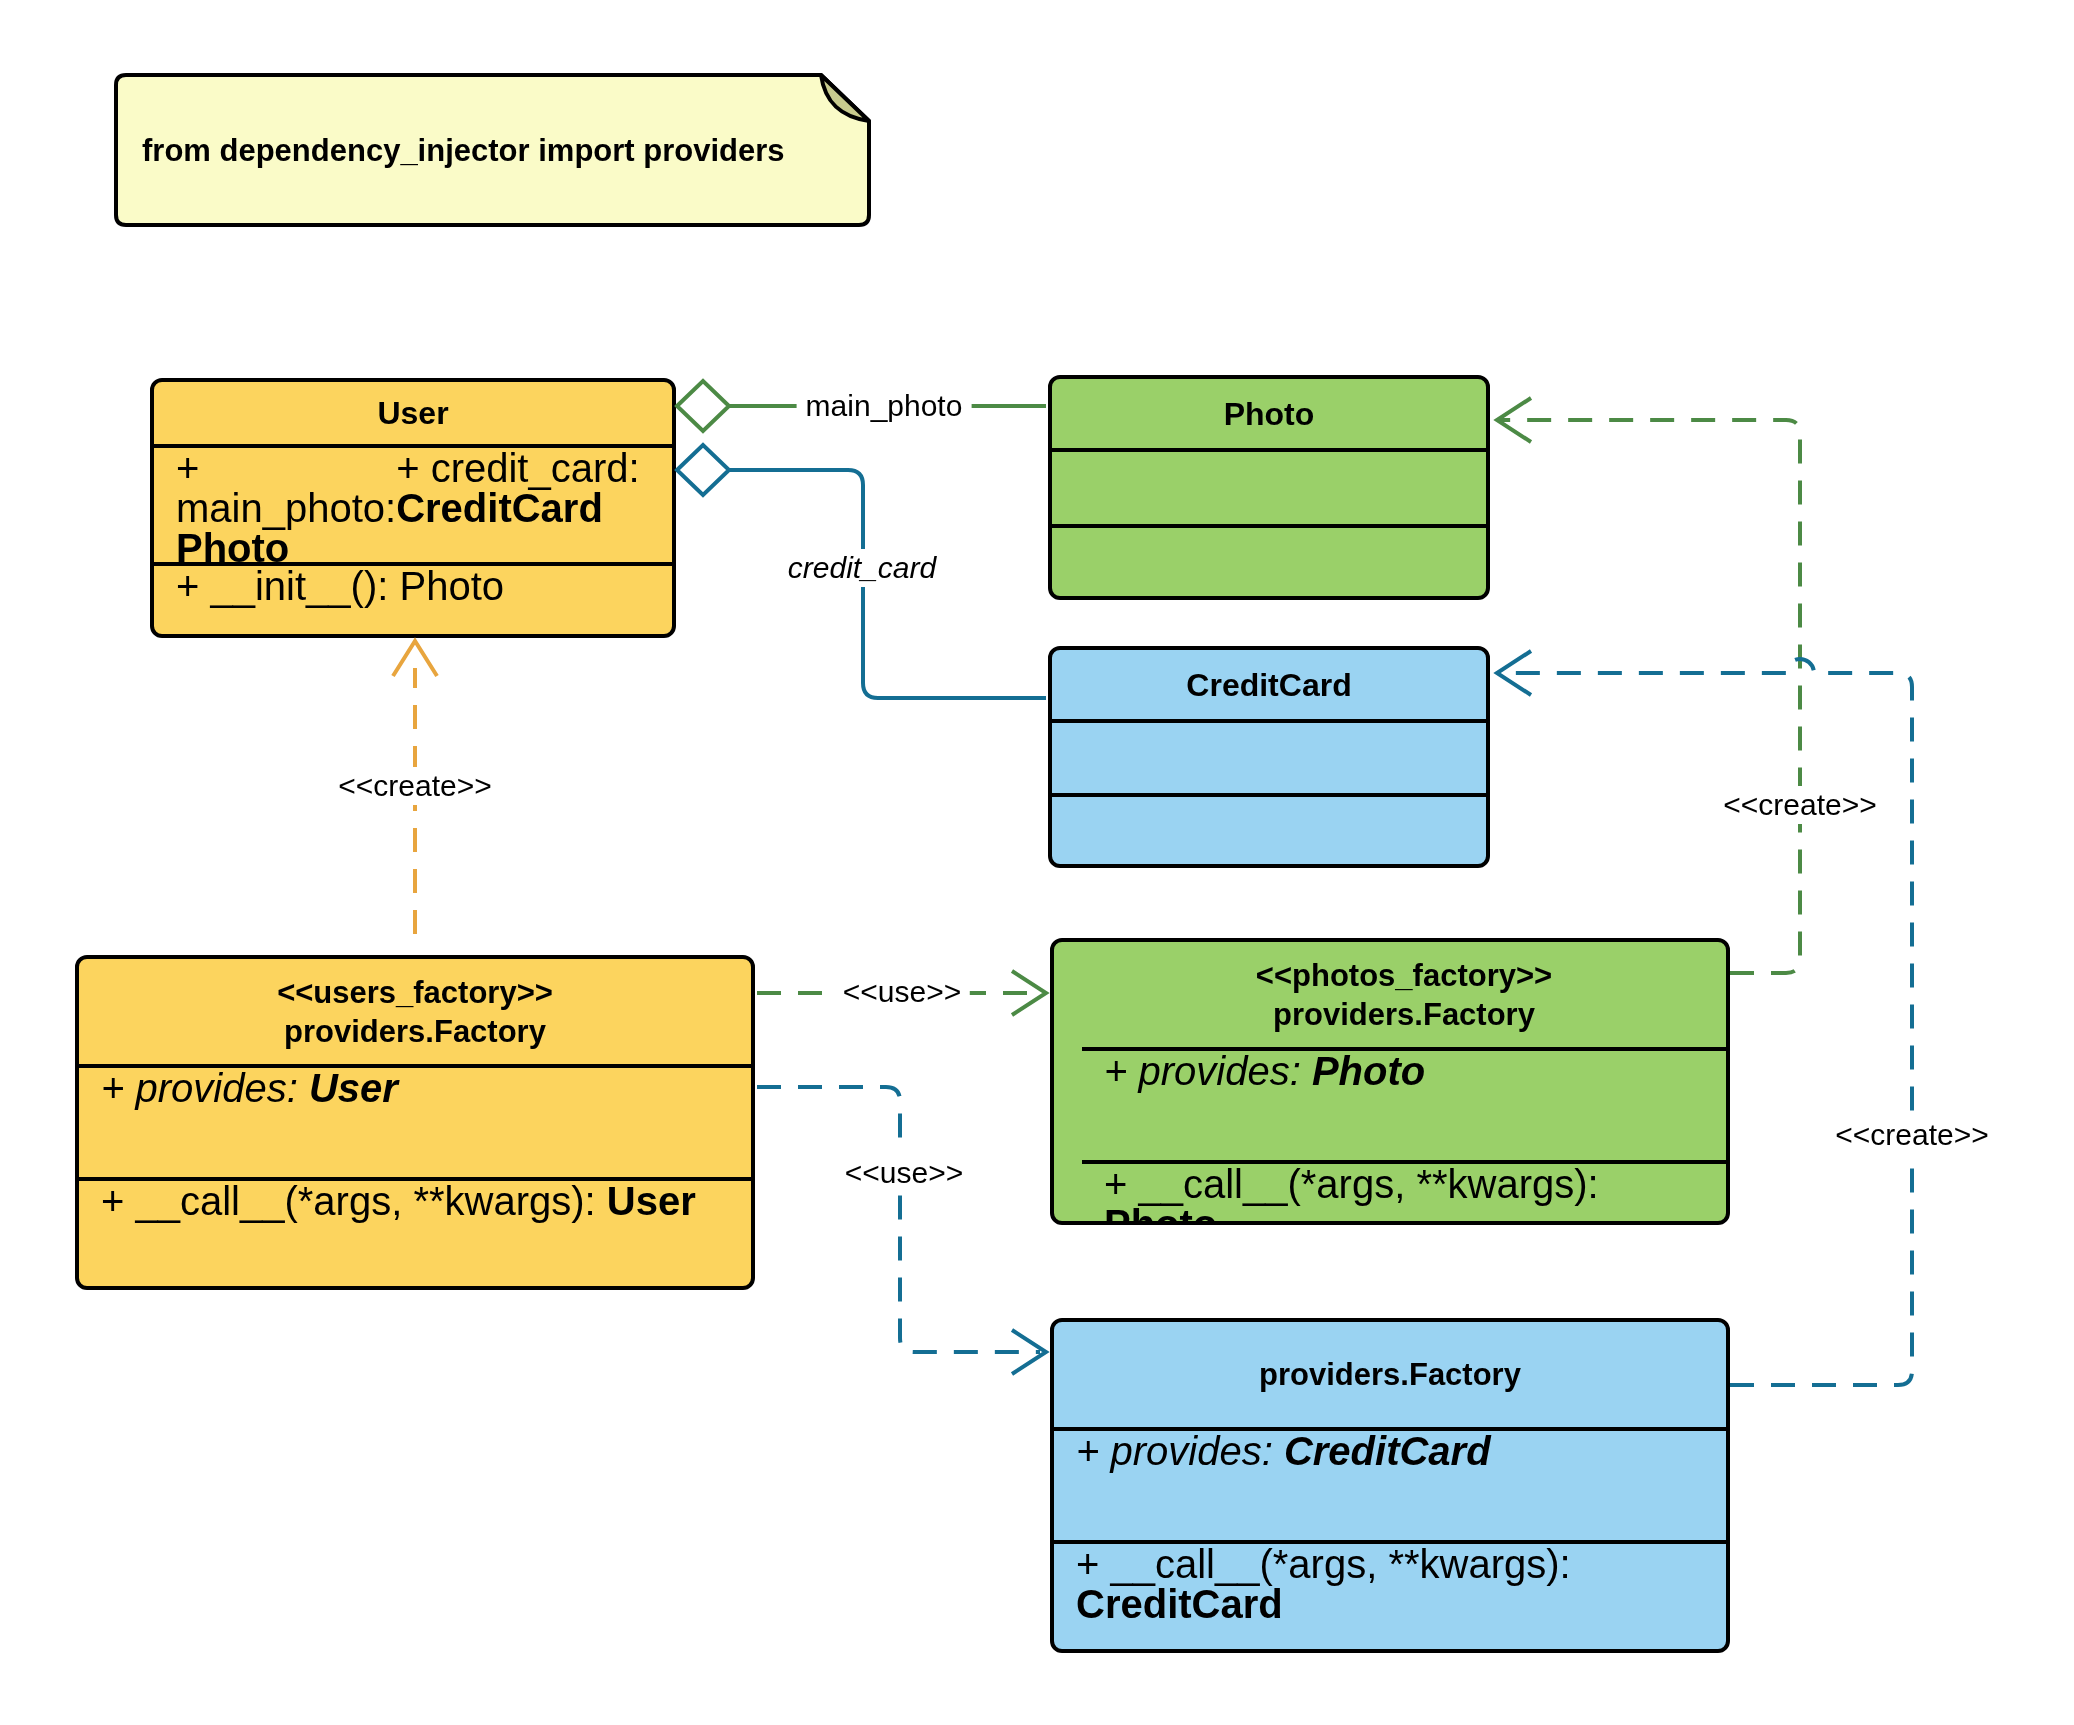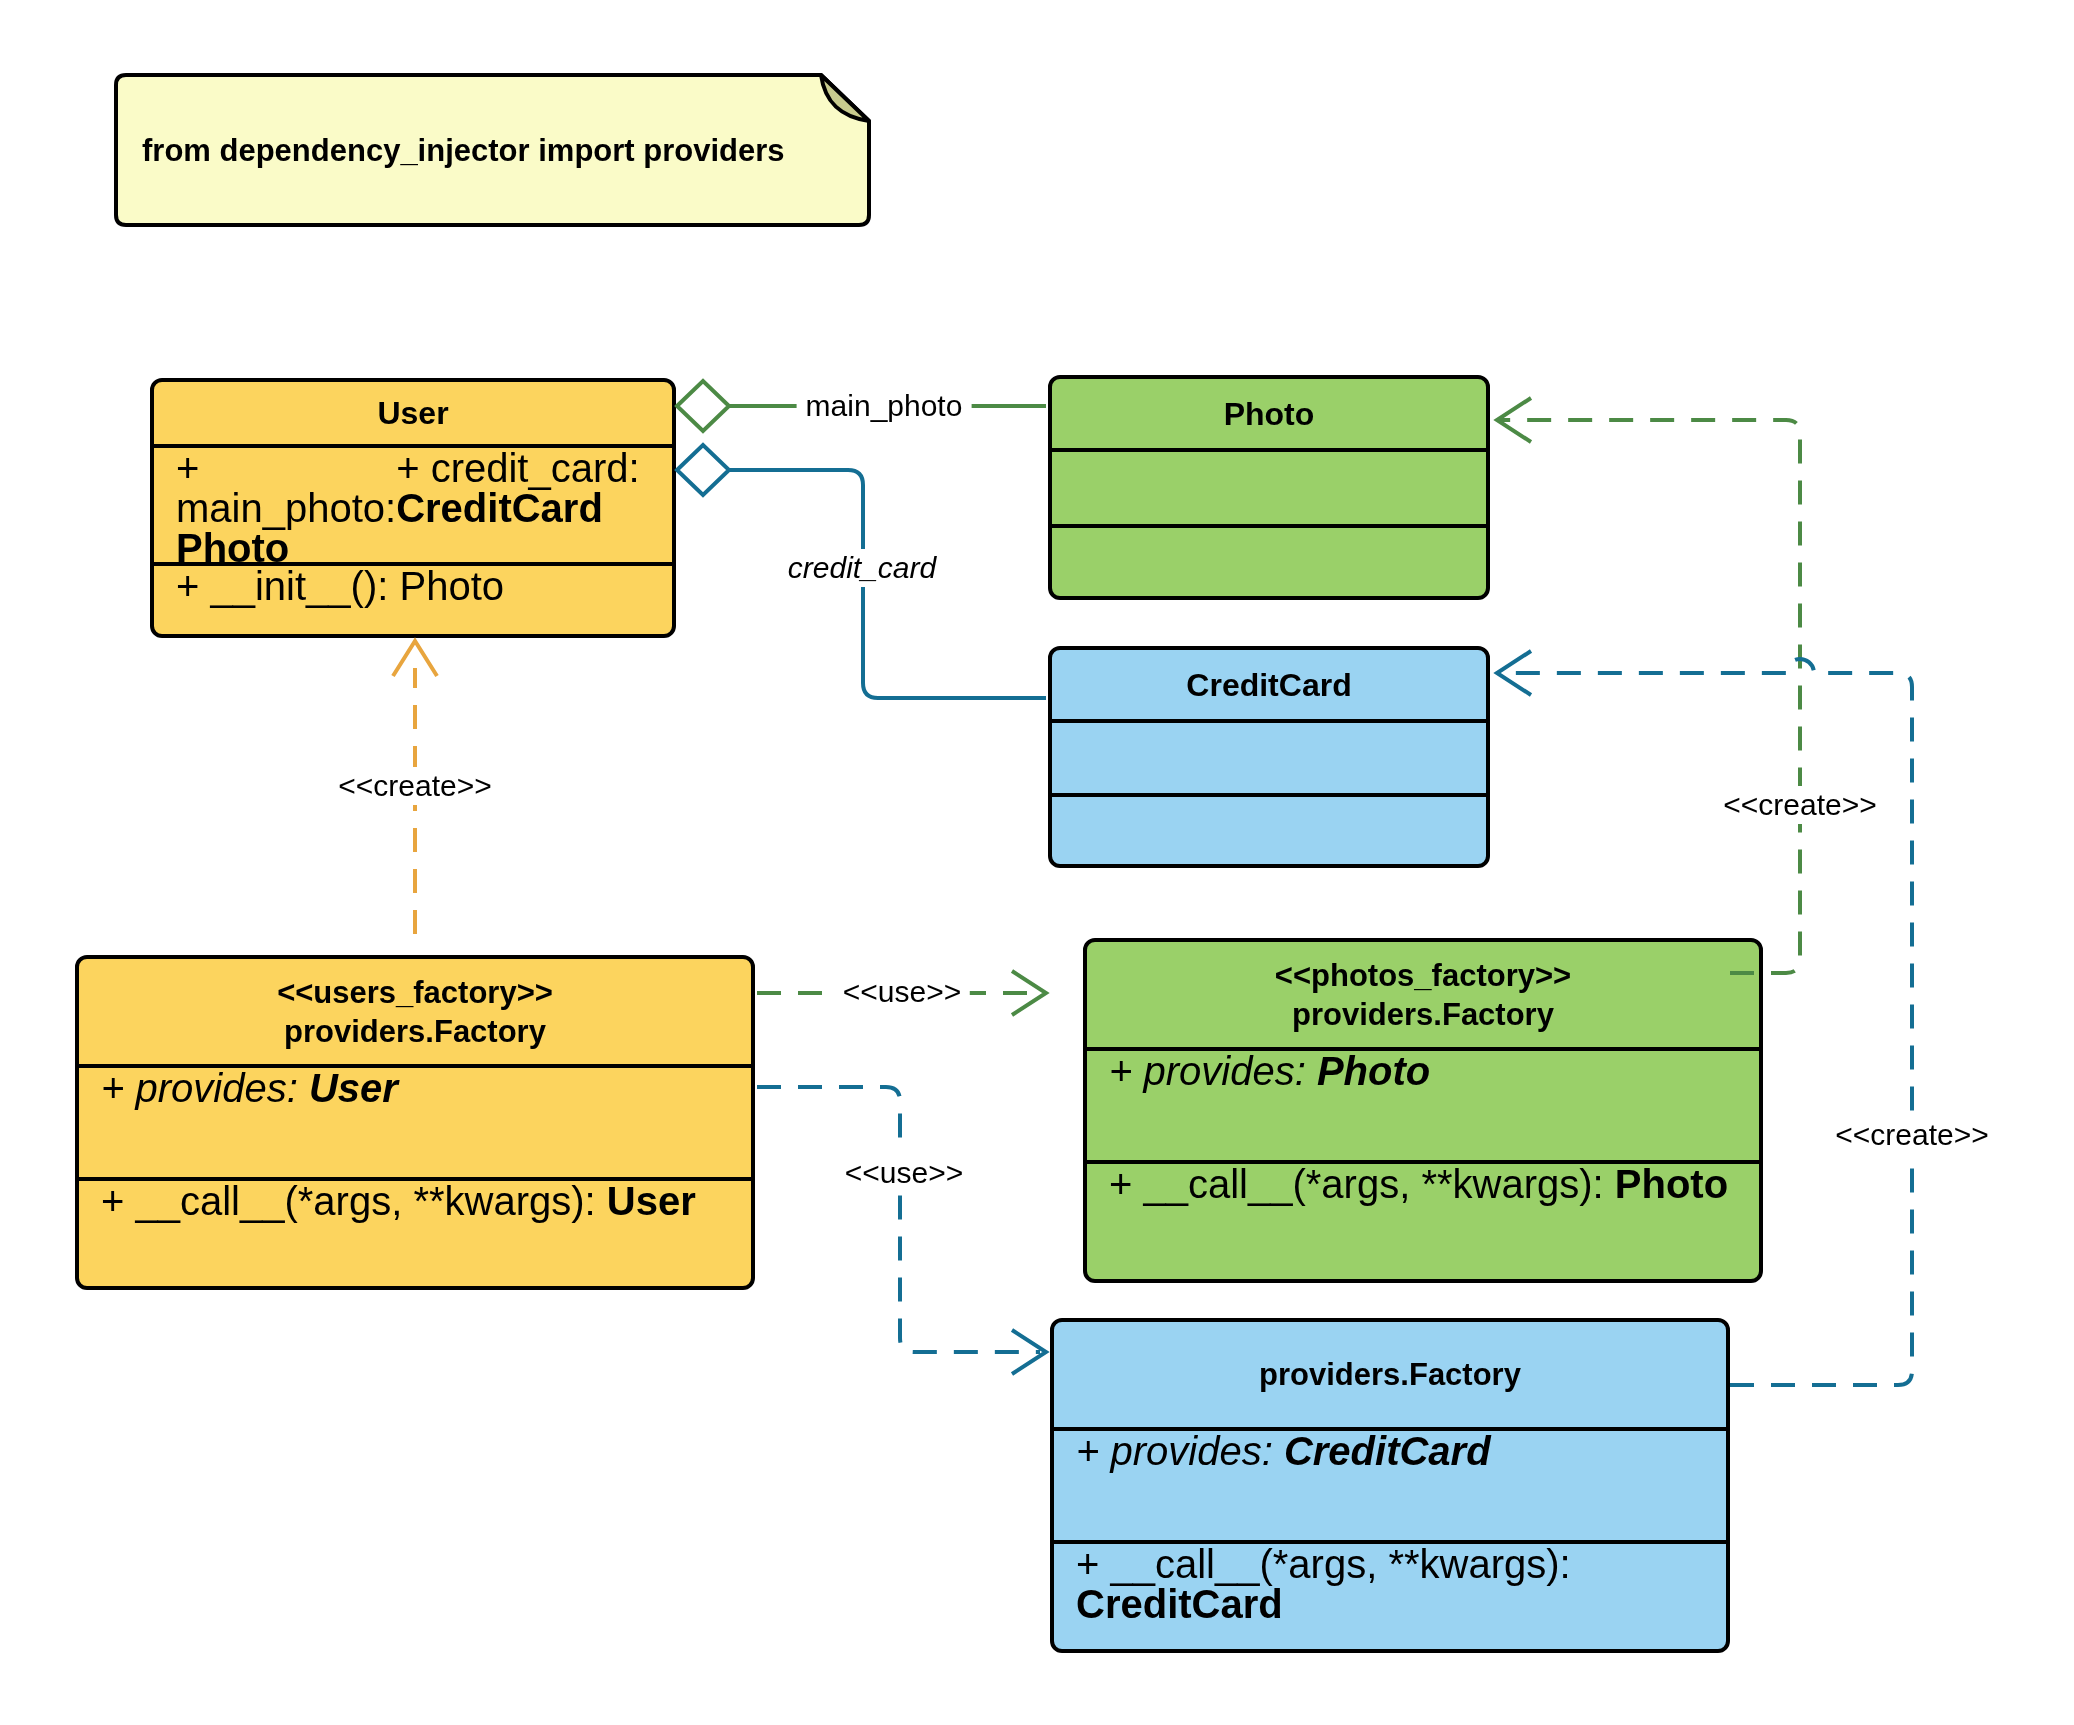--- a/index.html
+++ b/index.html
@@ -43,21 +43,21 @@
   #class-photo .cmp.attrs     { height:76px; }
 
   #class-creditcard           { left:1048px; top:646px;  width:442px; height:222px; }
   #class-creditcard .hdr      { height:73px; }
   #class-creditcard .cmp.attrs{ height:74px; }
 
   .factory .hdr               { height:109px; font-size:31px; line-height:39px; }
   .factory .cmp.attrs         { height:113px;font-style:italic; }
 
   #class-users-factory        { left:75px;   top:938px;  width:680px; height:335px;margin-top:17px; }
-  #class-photos-factory       { left:1083px; top:938px;  width:680px; height:345px; }
+  #class-photos-factory       { left:1050px; top:938px;  width:680px; height:287px;padding-left:28px; }
   #class-credit-cards-factory { left:1050px; top:1318px; width:680px; height:335px; }
 
   
   #note { position:absolute; left:82px; top:73px; width:760px; height:156px;margin-left:32px; }
   #note svg { position:absolute; left:0; top:0; }
   #note .note-text {
     position:absolute; left:28px; top:0; right:60px; height:100%;
     display:flex; align-items:center;
     font-weight:bold; font-size:31px;
   }

